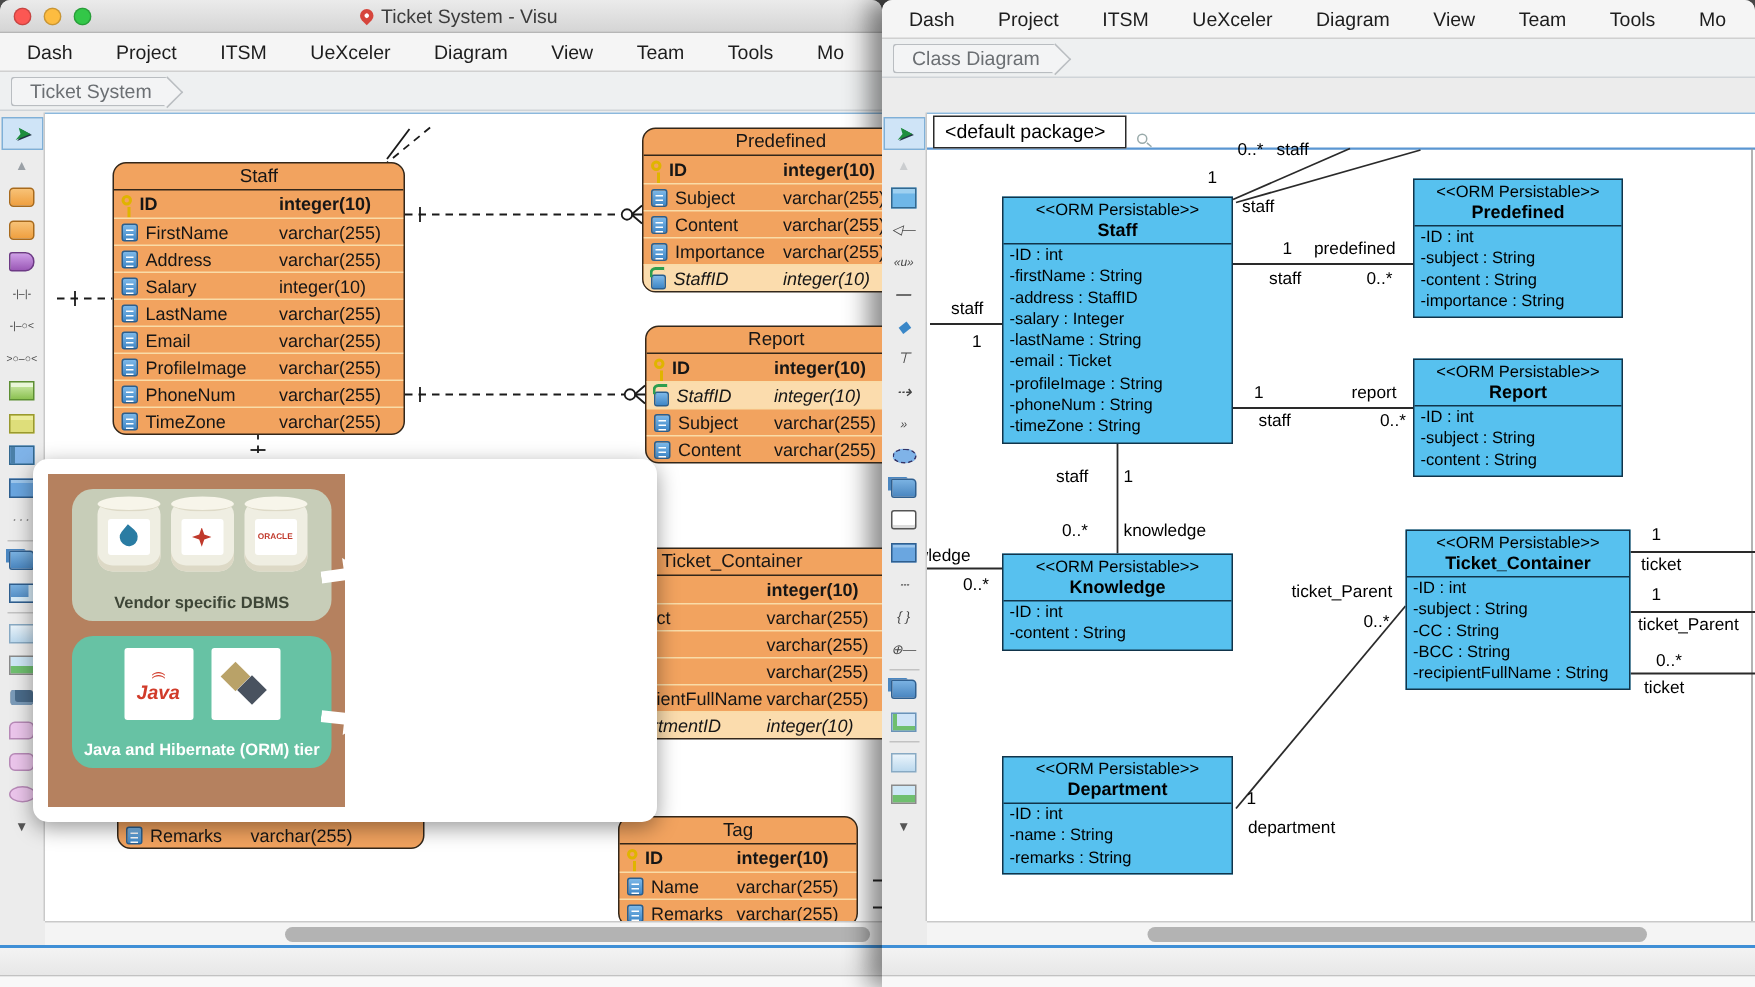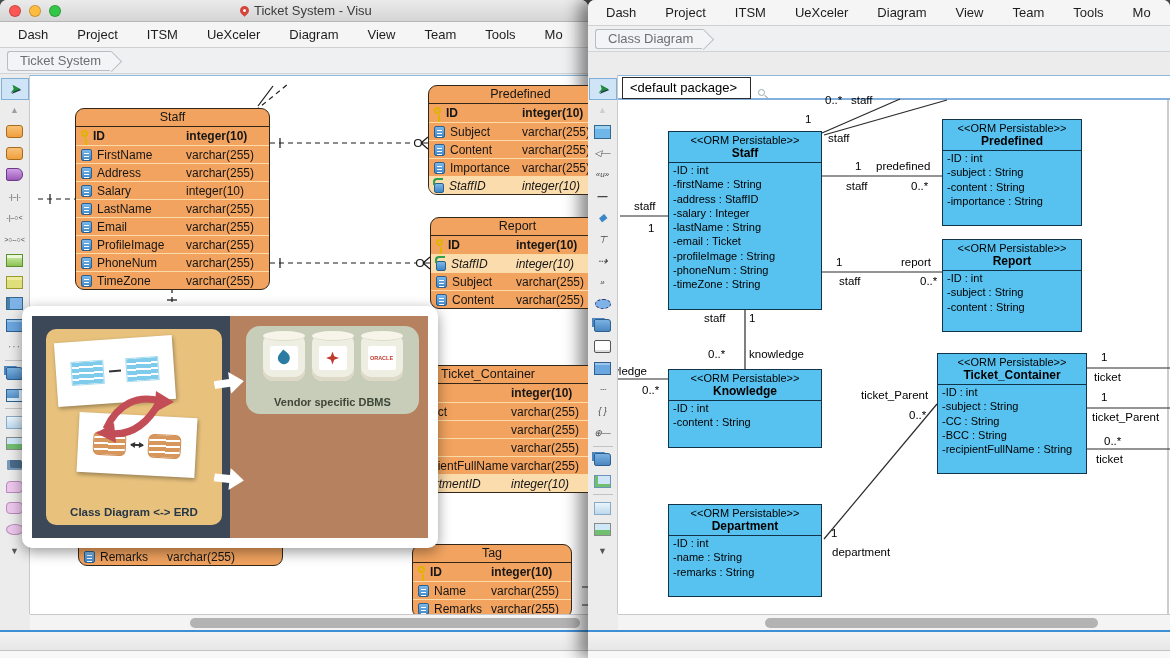--- a/index.html
+++ b/index.html
@@ -83,21 +83,21 @@
   .icc{width:11px;height:12px;background:linear-gradient(#7db8e8,#3f87c7);border:1px solid #2b5f8e;border-radius:2px}
   .icc::after{content:"";position:absolute;left:2px;top:3px;right:2px;height:1.5px;background:#fff;box-shadow:0 3px 0 #fff,0 6px 0 #fff}
   .icf{width:10px;height:10px;background:linear-gradient(#7db8e8,#3f87c7);border:1px solid #2b5f8e;border-radius:2px;margin-top:4px}
   .icf::before{content:"";position:absolute;left:-2px;top:-6px;width:8px;height:5px;border-left:2.4px solid #2e9e4f;border-top:2.4px solid #2e9e4f;border-radius:4px 0 0 0}
   
   .cls{position:absolute;background:#57c1ef;border:1px solid #11344a;font-size:11px;color:#000;z-index:2}
   .cls .st{text-align:center;padding-top:2px;white-space:nowrap}
   .cls .cn{text-align:center;font-weight:bold;font-size:12px;padding-bottom:2px;border-bottom:1px solid #11344a;white-space:nowrap}
   .cls .at{padding:0 4px;line-height:14.3px;white-space:nowrap}
   .cls .at:first-of-type{padding-top:2px}
-  .cls .at:last-of-type{padding-bottom:17px}
+  .cls .at:last-of-type{padding-bottom:3px}
   .lb{position:absolute;font-size:11.5px;color:#000;white-space:nowrap;z-index:3}
   .lines{position:absolute;left:0;top:0;z-index:1}
   .pkgbox{position:absolute;left:4px;top:1px;width:129px;height:22px;background:#fff;border:1px solid #2a2a2a;font-size:13px;line-height:20px;padding-left:7px;z-index:4;white-space:nowrap}
   .zoomico{position:absolute;left:140px;top:13px;width:7px;height:7px;border:1.4px solid #9aa;border-radius:50%;z-index:4}
   .zoomico::after{content:"";position:absolute;left:5px;top:6px;width:4px;height:1.4px;background:#9aa;transform:rotate(40deg)}
   
   .popup{position:absolute;left:22px;top:306px;width:416px;height:242px;background:#fff;border-radius:10px;box-shadow:0 4px 14px rgba(0,0,0,.4);padding:10px;z-index:30}
   .ill{width:100%;height:100%;display:flex;overflow:hidden;position:relative}
   .dark{width:50%;background:#3c4858;position:relative}
   .tan{position:absolute;left:14px;top:13px;right:8px;bottom:13px;background:#e8c27d;border-radius:10px}
@@ -387,57 +387,49 @@
       <div class="r">
           <span class="ic icc"></span>
           <span class="nm">Remarks</span>
           <span class="tp">varchar(255)</span>
         </div>
     </div>
   </div>
 
   <div class="popup">
     <div class="ill">
-      <div class="dark">
-        <div class="tan">
-          <div class="card c1">
-              <div class="mini blue"></div>
-              <div class="lk"></div>
-              <div class="mini blue"></div>
-            </div>
-          <svg class="redarrows" width="84" height="66">
-            <path d="M12,48 C24,22 44,14 66,20" stroke="#c24d57" stroke-width="7" fill="none"></path>
-            <polygon points="62,10 80,21 60,32" fill="#c24d57"></polygon>
-            <path d="M70,14 C56,40 38,50 16,46" stroke="#c24d57" stroke-width="7" fill="none" transform="translate(-4,6)"></path>
-            <polygon points="20,42 2,52 22,62" fill="#c24d57"></polygon>
-          </svg>
-          <div class="card c2">
-              <div class="mini or"></div>
-              <div class="lk2"></div>
-              <div class="mini or"></div>
-            </div>
-          <div class="cap">Class Diagram &lt;-&gt; ERD</div>
-        </div>
-      </div>
       <div class="brown">
         <div class="panel sage">
           <div class="cyls">
             <div class="cyl">
                 <div class="logo my"></div>
               </div>
             <div class="cyl">
                 <div class="logo sy"></div>
               </div>
             <div class="cyl">
                 <div class="logo">
                   <span class="or-t">ORACLE</span>
                 </div>
               </div>
           </div>
           <div class="cap2">Vendor specific DBMS</div>
+        </div>
+        <div class="panel teal">
+          <div class="cards">
+            <div class="jcard">
+                <span class="steam"></span>
+                <span class="jtxt">Java</span>
+              </div>
+            <div class="hcard">
+                <span class="d1"></span>
+                <span class="d2"></span>
+              </div>
+          </div>
+          <div class="cap2">Java and Hibernate (ORM) tier</div>
         </div>
       </div>
       <div class="warrow a1"></div>
       <div class="warrow a2"></div>
     </div>
   </div>
 
   <div class="hscroll">
       <div class="thumb" style="left:160px;width:390px"></div>
     </div>

